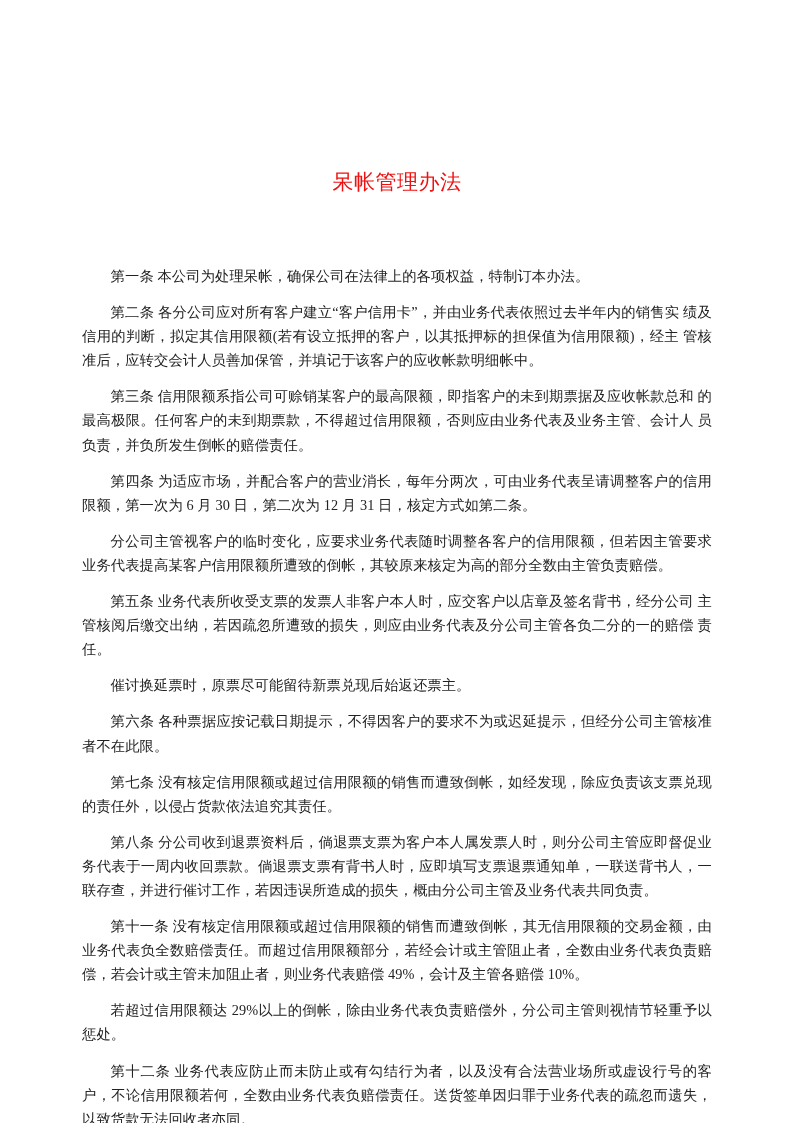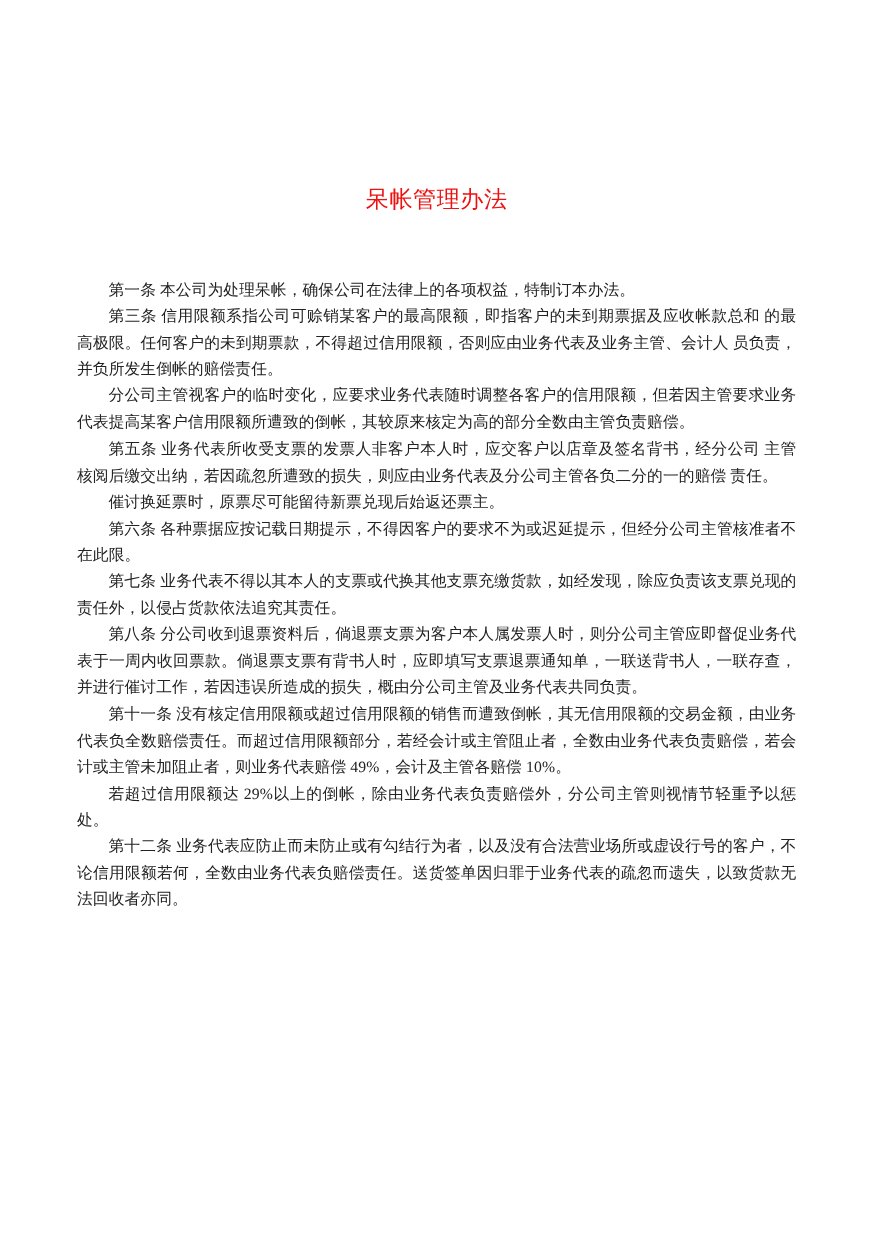--- a/index.html
+++ b/index.html
@@ -44,46 +44,48 @@
 
   
   .body-block {
     position: absolute;
     left: 70px;
     top: 252px;
     width: 654px;
   }
 
   .para {
-    margin: 0;
+    margin: 12px;
     padding: 0;
     font-size: 14.3px;
     line-height: 24.1px;
     text-align: justify;
     text-justify: inter-ideograph;
     text-indent: 2em;
     color: #222222;
     word-break: break-all;
     letter-spacing: 0.1px;
   }
 </style>
 </head>
 <body>
 
 <div class="page">
 
   <div class="doc-title">呆帐管理办法</div>
 
   <div class="body-block">
     <p class="para">第一条  本公司为处理呆帐，确保公司在法律上的各项权益，特制订本办法。</p>
+    <p class="para">第二条  各分公司应对所有客户建立“客户信用卡”，并由业务代表依照过去半年内的销售实 绩及信用的判断，拟定其信用限额(若有设立抵押的客户，以其抵押标的担保值为信用限额)，经主 管核准后，应转交会计人员善加保管，并填记于该客户的应收帐款明细帐中。</p>
     <p class="para">第三条  信用限额系指公司可赊销某客户的最高限额，即指客户的未到期票据及应收帐款总和 的最高极限。任何客户的未到期票款，不得超过信用限额，否则应由业务代表及业务主管、会计人 员负责，并负所发生倒帐的赔偿责任。</p>
+    <p class="para">第四条  为适应市场，并配合客户的营业消长，每年分两次，可由业务代表呈请调整客户的信用限额，第一次为 6 月 30 日，第二次为 12 月 31 日，核定方式如第二条。</p>
     <p class="para">分公司主管视客户的临时变化，应要求业务代表随时调整各客户的信用限额，但若因主管要求业务代表提高某客户信用限额所遭致的倒帐，其较原来核定为高的部分全数由主管负责赔偿。</p>
     <p class="para">第五条  业务代表所收受支票的发票人非客户本人时，应交客户以店章及签名背书，经分公司 主管核阅后缴交出纳，若因疏忽所遭致的损失，则应由业务代表及分公司主管各负二分的一的赔偿 责任。</p>
     <p class="para">催讨换延票时，原票尽可能留待新票兑现后始返还票主。</p>
     <p class="para">第六条  各种票据应按记载日期提示，不得因客户的要求不为或迟延提示，但经分公司主管核准者不在此限。</p>
-    <p class="para">第七条  业务代表不得以其本人的支票或代换其他支票充缴货款，如经发现，除应负责该支票兑现的责任外，以侵占货款依法追究其责任。</p>
+    <p class="para">第七条  没有核定信用限额或超过信用限额的销售而遭致倒帐，如经发现，除应负责该支票兑现的责任外，以侵占货款依法追究其责任。</p>
     <p class="para">第八条  分公司收到退票资料后，倘退票支票为客户本人属发票人时，则分公司主管应即督促业务代表于一周内收回票款。倘退票支票有背书人时，应即填写支票退票通知单，一联送背书人，一联存查，并进行催讨工作，若因违误所造成的损失，概由分公司主管及业务代表共同负责。</p>
     <p class="para">第十一条  没有核定信用限额或超过信用限额的销售而遭致倒帐，其无信用限额的交易金额，由业务代表负全数赔偿责任。而超过信用限额部分，若经会计或主管阻止者，全数由业务代表负责赔偿，若会计或主管未加阻止者，则业务代表赔偿 49%，会计及主管各赔偿 10%。</p>
     <p class="para">若超过信用限额达 29%以上的倒帐，除由业务代表负责赔偿外，分公司主管则视情节轻重予以惩处。</p>
     <p class="para">第十二条  业务代表应防止而未防止或有勾结行为者，以及没有合法营业场所或虚设行号的客户，不论信用限额若何，全数由业务代表负赔偿责任。送货签单因归罪于业务代表的疏忽而遗失，以致货款无法回收者亦同。</p>
   </div>
 
 </div>
 
 </body></html>

